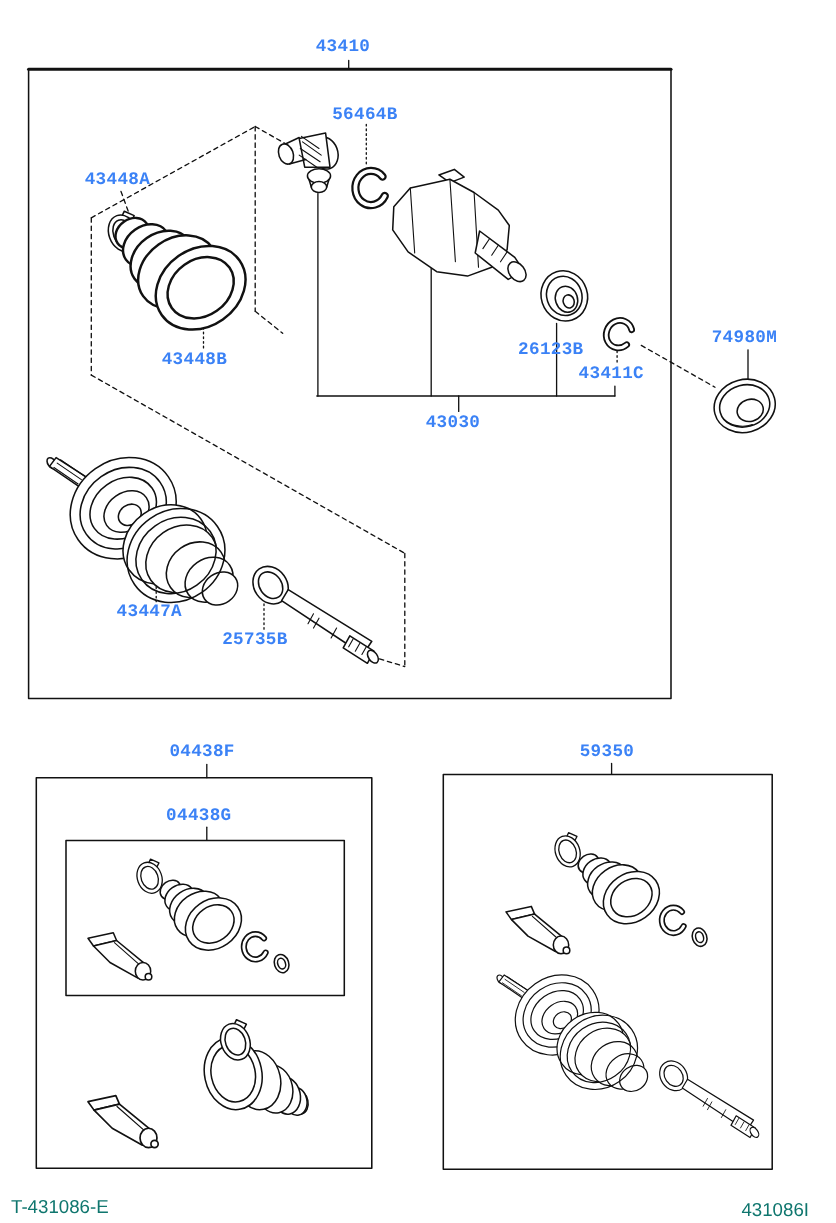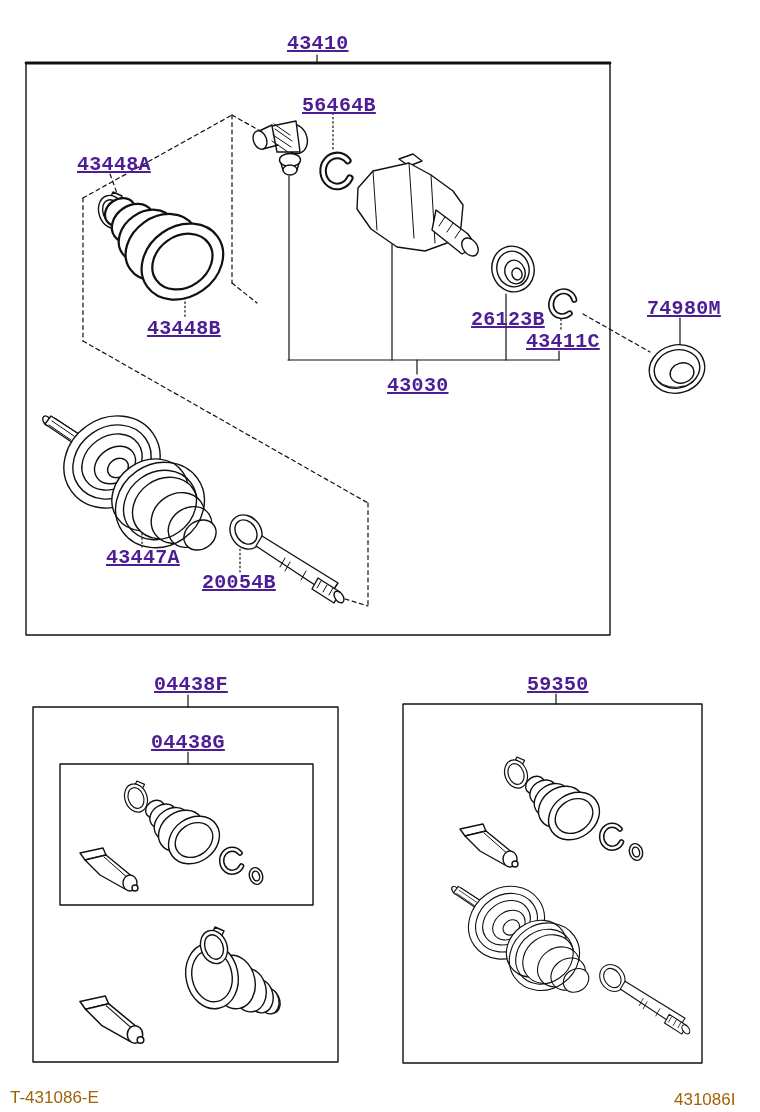--- a/index.html
+++ b/index.html
@@ -13,24 +13,24 @@
   .art .wf{fill:#ffffff;}
   .art .hz{stroke-width:1;}
   .art .ck{stroke:#111;stroke-width:5.6;fill:none;}
   .art .cw{stroke:#fff;stroke-width:2.6;fill:none;}
   .art .ld{stroke:#111;stroke-width:1.2;}
   .art .dot{stroke-dasharray:1.5,2.8;}
   .art .dsh{stroke-dasharray:4,3.5;}
   .art .bx{fill:none;stroke:#111;stroke-width:1.4;}
   .art .bxt{stroke-width:2.8;}
   .callout{position:absolute;font-family:"Liberation Mono",monospace;
-      font-weight:700;font-size:20px;line-height:1;color:#4c1d95;
-      letter-spacing:0.3px;white-space:nowrap;cursor:default;text-decoration:underline;}
+      font-weight:700;font-size:16px;line-height:1;color:#3b82f6;
+      letter-spacing:0.3px;white-space:nowrap;cursor:default;}
   .code{position:absolute;font-family:"Liberation Sans",sans-serif;
-      font-size:17px;line-height:1;color:#a16207;white-space:nowrap;}
+      font-size:17px;line-height:1;color:#0f766e;white-space:nowrap;}
 </style>
 </head>
 <body>
 
 <div id="stage">
 
 <svg class="art" width="760" height="1112" viewBox="0 0 760 1112">
 
   <defs>
 
@@ -209,21 +209,21 @@
 
 <div class="callout" style="left:287px;top:34px">43410</div>
 <div class="callout" style="left:302px;top:96px">56464B</div>
 <div class="callout" style="left:77px;top:155px">43448A</div>
 <div class="callout" style="left:147px;top:319px">43448B</div>
 <div class="callout" style="left:471px;top:310px">26123B</div>
 <div class="callout" style="left:526px;top:332px">43411C</div>
 <div class="callout" style="left:387px;top:376px">43030</div>
 <div class="callout" style="left:647px;top:299px">74980M</div>
 <div class="callout" style="left:106px;top:548px">43447A</div>
-<div class="callout" style="left:202px;top:573px">20054B</div>
+<div class="callout" style="left:202px;top:573px">25735B</div>
 <div class="callout" style="left:154px;top:675px">04438F</div>
 <div class="callout" style="left:151px;top:733px">04438G</div>
 <div class="callout" style="left:527px;top:675px">59350</div>
 
 <div class="code" style="left:10px;top:1089px">T-431086-E</div>
 <div class="code" style="left:674px;top:1091px">431086I</div>
 
 </div>
 
 </body></html>

